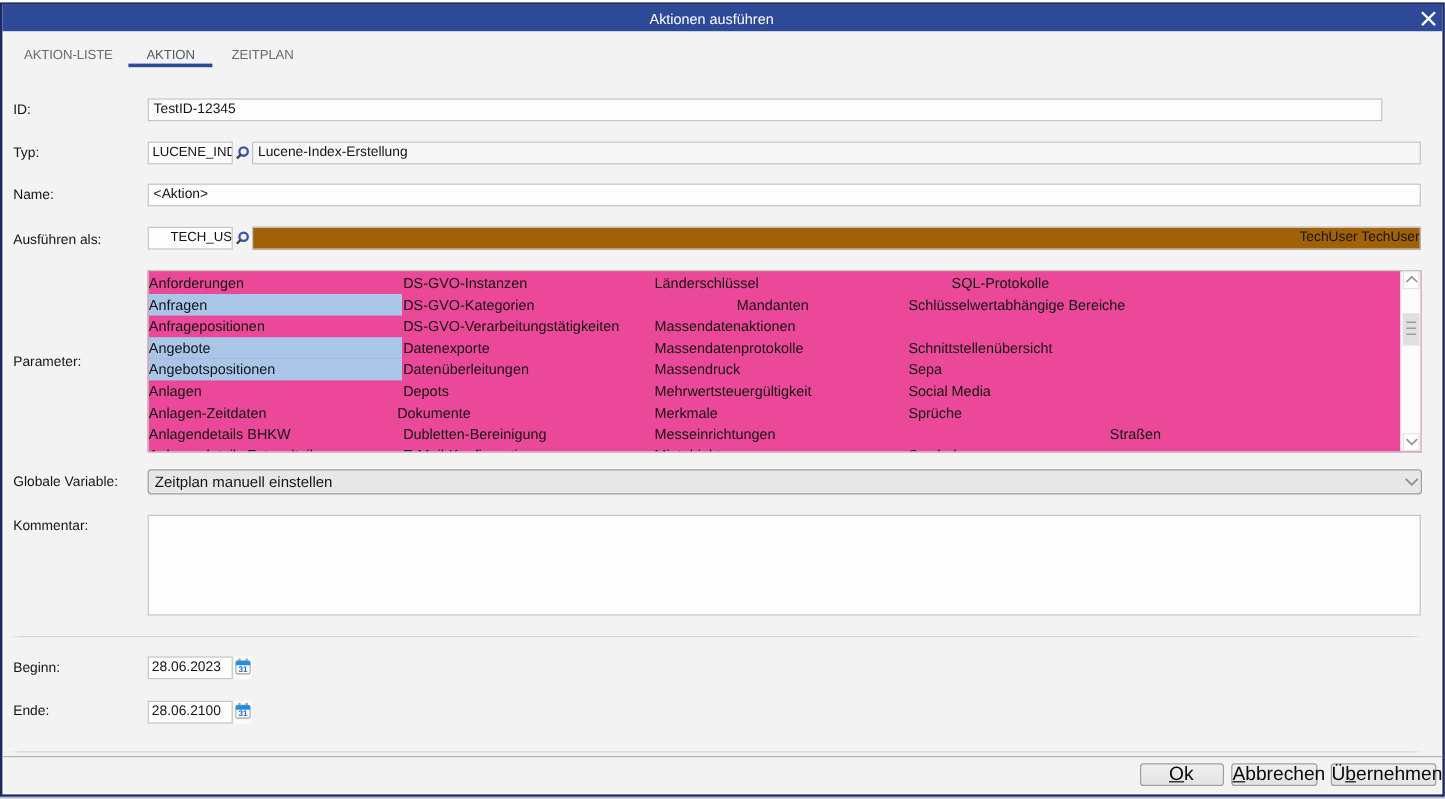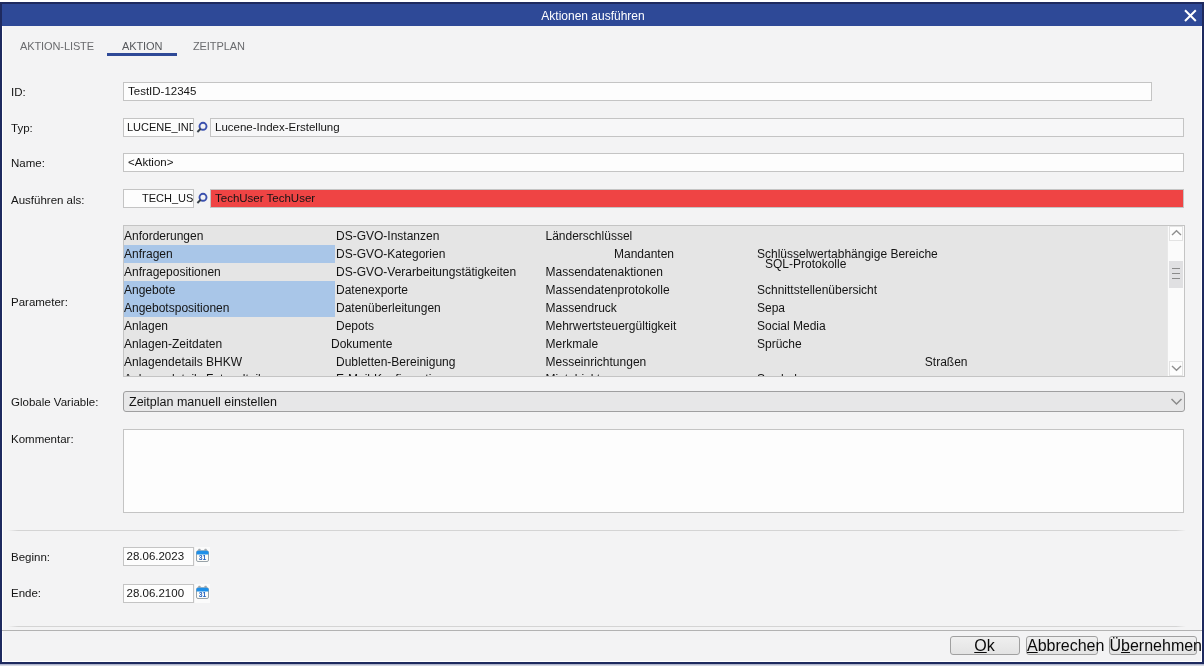--- a/index.html
+++ b/index.html
@@ -13,21 +13,21 @@
   #title{position:absolute;left:2px;top:4px;width:1200px;height:22px;background:#2e4997;}
   #titletext{position:absolute;left:4px;right:22px;top:5px;height:22px;line-height:22px;
        text-align:center;color:#ffffff;font-size:12px;}
   .tab{position:absolute;top:38px;height:16px;line-height:16px;font-size:11px;color:#6a6b6e;letter-spacing:-0.1px;}
   #tabline{position:absolute;left:107px;top:53px;width:70px;height:3px;background:#2e4997;}
   .lbl{position:absolute;left:11px;font-size:11.5px;color:#141414;height:16px;line-height:16px;}
   .inp{position:absolute;box-sizing:border-box;background:#fdfdfd;border:1px solid #c4c4c4;
        font-size:11.5px;color:#141414;padding:0 0 0 4px;white-space:nowrap;overflow:hidden;}
   .inp .tx{line-height:17px;}
   #list{position:absolute;left:123px;top:225px;width:1062px;height:152px;box-sizing:border-box;
-        background:#e5e5e5;border:1px solid #c4c4c4;overflow:hidden;}
+        background:#ec4899;border:1px solid #c4c4c4;overflow:hidden;}
   .li{position:absolute;width:210.5px;height:18px;line-height:18px;font-size:12px;color:#141414;
       white-space:nowrap;}
   .hl{background:#a9c6e8;}
   #sb{position:absolute;right:0;top:0;width:16px;height:150px;background:#fbfbfb;border-left:1px solid #e8e8e8;}
   .sbtn{position:absolute;left:1px;width:14px;height:15px;background:#fdfdfd;border:1px solid #e3e3e3;box-sizing:border-box;}
   #thumb{position:absolute;left:1px;top:35px;width:14px;height:27px;background:#e0e0e2;}
   #drop{position:absolute;left:123px;top:391px;width:1062px;height:21px;box-sizing:border-box;
         background:#e7e7e8;border:1px solid #9f9fa0;border-radius:3px;
         font-size:12.5px;color:#141414;line-height:20px;padding-left:5px;}
   #comm{position:absolute;left:123px;top:429px;width:1061px;height:84px;box-sizing:border-box;
@@ -84,21 +84,21 @@
       <div class="tx">&lt;Aktion&gt;</div>
     </div>
 
   <div class="inp" style="left:123px;top:189px;width:71px;height:19px;font-size:11px;padding-left:18px;">
       <div class="tx">TECH_USER</div>
     </div>
   <svg class="abs" style="left:195px;top:191px;" width="14" height="14" viewBox="0 0 14 14">
     <circle cx="8" cy="6.3" r="3.5" stroke="#3b51ae" stroke-width="1.9" fill="none"></circle>
     <path d="M5.7 8.8 L2.4 12" stroke="#37414a" stroke-width="1.9" fill="none"></path>
   </svg>
-  <div class="inp" style="left:210px;top:189px;width:974px;height:19px;background:#ef4444;">
+  <div class="inp" style="left:210px;top:189px;width:974px;height:19px;background:#a16207;text-align:right;">
       <div class="tx">TechUser TechUser</div>
     </div>
 
   <div id="list">
     <div class="li" style="left:0px;top:0.5px;">Anforderungen</div>
     <div class="li hl" style="left:0px;top:18.5px;">Anfragen</div>
     <div class="li" style="left:0px;top:36.5px;">Anfragepositionen</div>
     <div class="li hl" style="left:0px;top:72.5px;">Angebotspositionen</div>
     <div class="li hl" style="left:0px;top:54.5px;">Angebote</div>
     <div class="li" style="left:0px;top:90.5px;">Anlagen</div>
@@ -119,21 +119,21 @@
     <div class="li" style="left:421.5px;top:0.5px;">Länderschlüssel</div>
     <div class="li" style="left:445px;top:18.5px;padding-left:45px;">Mandanten</div>
     <div class="li" style="left:421.5px;top:36.5px;">Massendatenaktionen</div>
     <div class="li" style="left:421.5px;top:54.5px;">Massendatenprotokolle</div>
     <div class="li" style="left:421.5px;top:72.5px;">Massendruck</div>
     <div class="li" style="left:421.5px;top:90.5px;">Mehrwertsteuergültigkeit</div>
     <div class="li" style="left:421.5px;top:108.5px;">Merkmale</div>
     <div class="li" style="left:421.5px;top:126.5px;">Messeinrichtungen</div>
     <div class="li" style="left:421.5px;top:144px;">Mietobjekte</div>
 
-    <div class="li" style="left:641px;top:0.5px;margin-top:28px;">SQL-Protokolle</div>
+    <div class="li" style="left:669px;top:0.5px;">SQL-Protokolle</div>
     <div class="li" style="left:633px;top:18.5px;">Schlüsselwertabhängige Bereiche</div>
     <div class="li" style="left:633px;top:54.5px;">Schnittstellenübersicht</div>
     <div class="li" style="left:633px;top:72.5px;">Sepa</div>
     <div class="li" style="left:633px;top:90.5px;">Social Media</div>
     <div class="li" style="left:633px;top:108.5px;">Sprüche</div>
     <div class="li" style="left:633px;top:126.5px;text-align:right;">Straßen</div>
     <div class="li" style="left:633px;top:144px;">Symbole</div>
 
     <div id="sb">
       <div class="sbtn" style="top:0px;">

